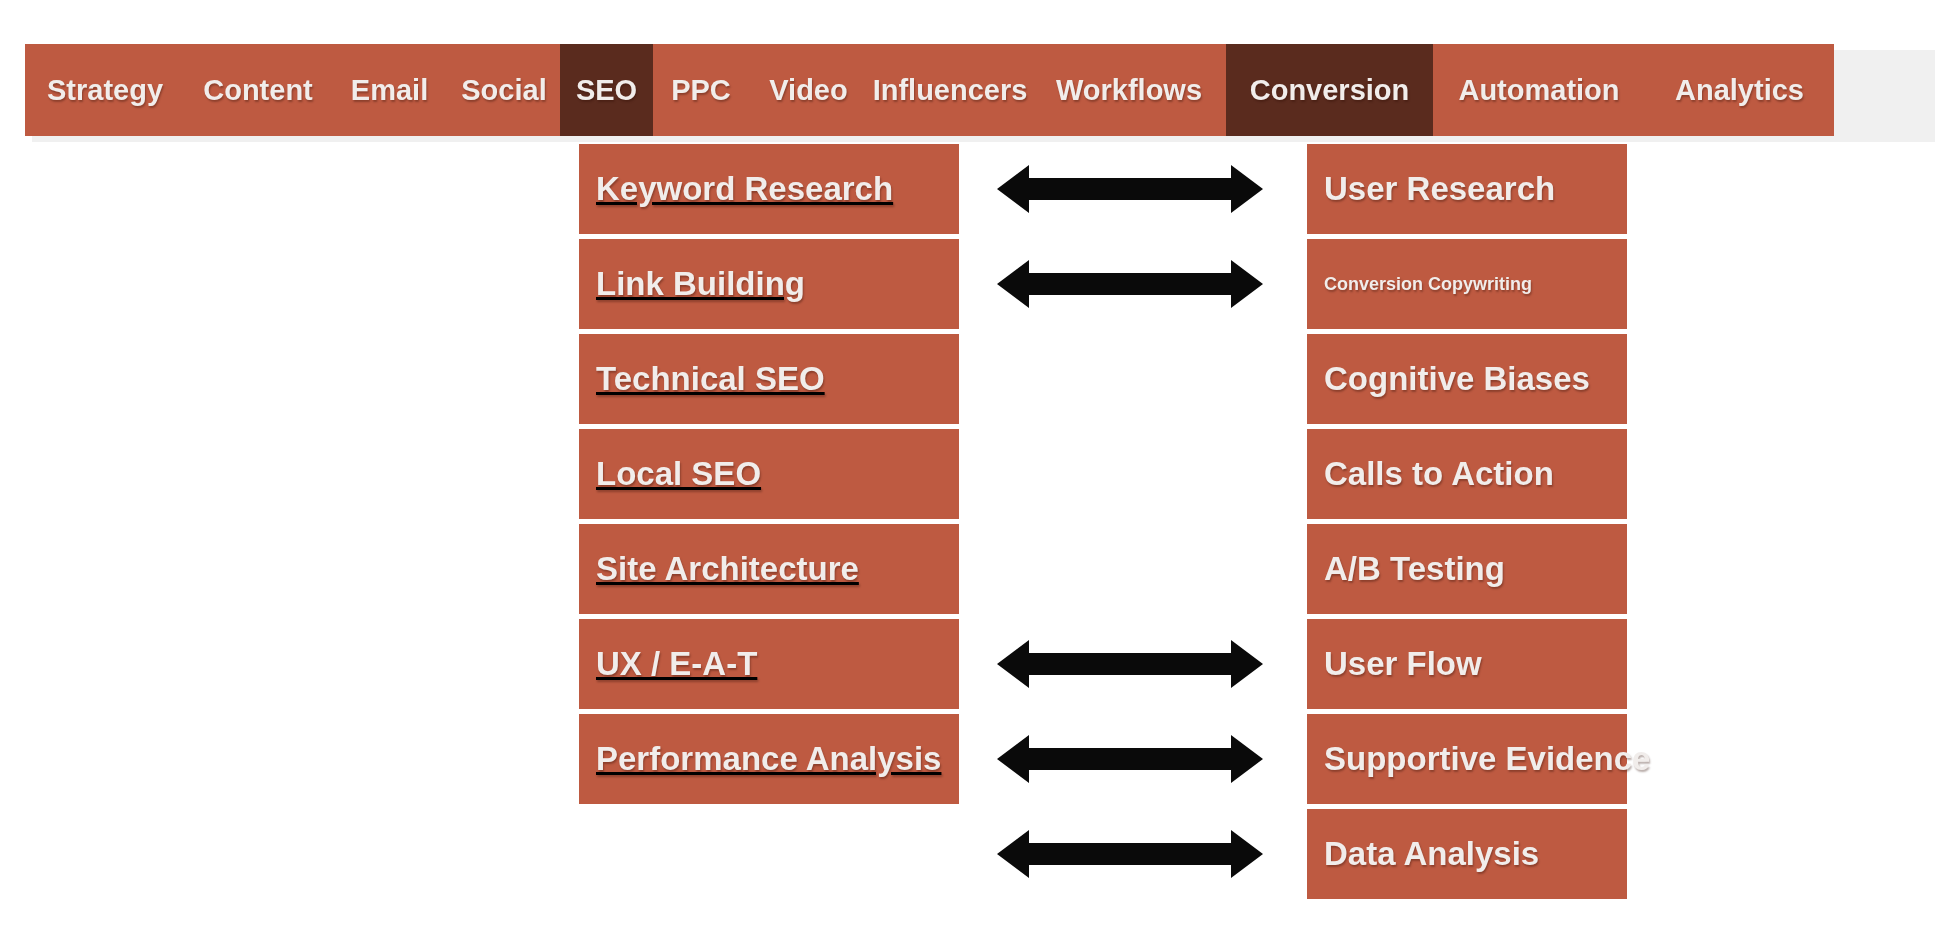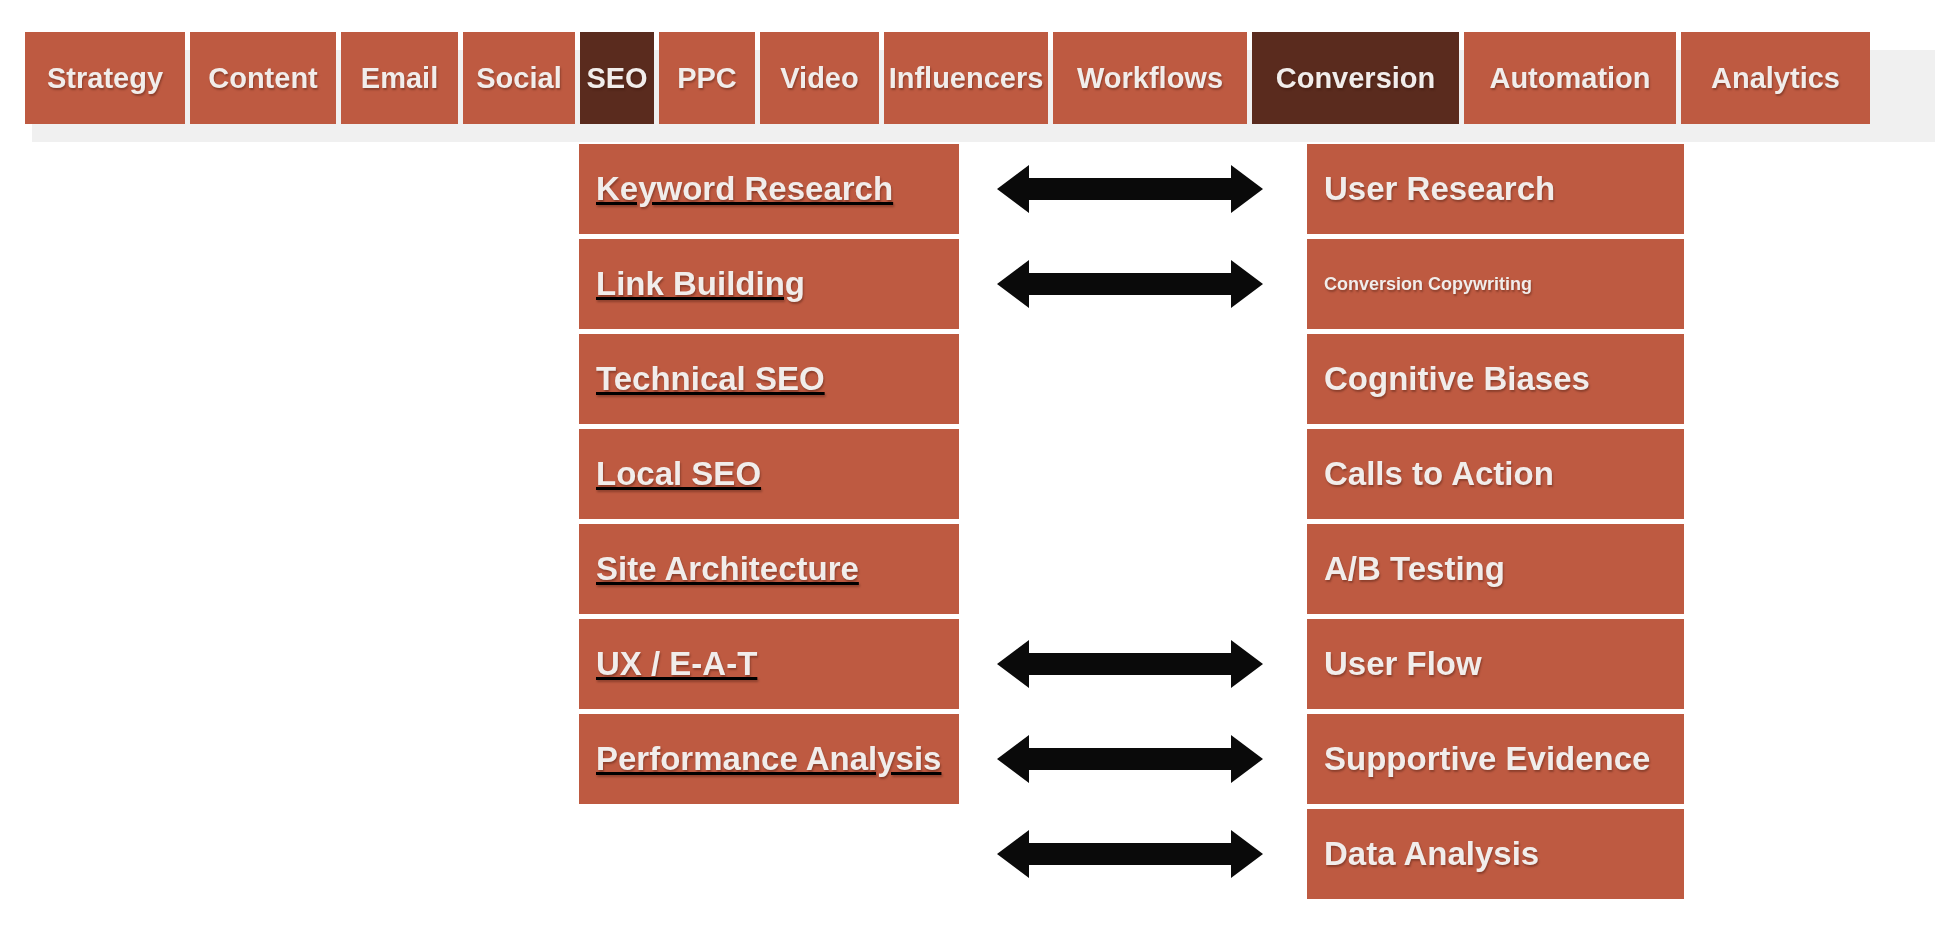--- a/index.html
+++ b/index.html
@@ -13,54 +13,54 @@
 
   
   .nav-shadow{
     position:absolute;left:32px;top:50px;
     width:1903px;height:92px;
     background:var(--shadow,#f0f0f0);
   }
 
   
   .nav{
-    position:absolute;left:25px;top:32px;
-    display:flex;gap:5px;
+    position:absolute;left:25px;top:44px;
+    display:flex;
   }
   .tab{
     height:92px;
     background:var(--tile,#be5a41);
     color:var(--label,#f1edeb);
     display:flex;align-items:center;justify-content:center;
     font-weight:bold;font-size:29px;
     text-shadow:1px 2px 2px rgba(50,15,5,.35);
     cursor:default;white-space:nowrap;
     box-sizing:border-box;
   }
   .tab.active{background:var(--tile-active,#5a2b1e);}
   .tab:nth-child(1){width:160px}
   .tab:nth-child(2){width:146px}
   .tab:nth-child(3){width:117px}
   .tab:nth-child(4){width:112px}
-  .tab:nth-child(5){width:74px}
+  .tab:nth-child(5){width:93px}
   .tab:nth-child(6){width:96px}
   .tab:nth-child(7){width:119px}
   .tab:nth-child(8){width:164px}
   .tab:nth-child(9){width:194px}
   .tab:nth-child(10){width:207px}
   .tab:nth-child(11){width:212px}
   .tab:nth-child(12){width:189px}
 
   
   .col{
     position:absolute;top:144px;
     display:flex;flex-direction:column;gap:5px;
   }
   #col-left{left:579px;width:380px;text-decoration:underline;}
-  #col-right{left:1307px;width:377px;}
+  #col-right{left:1307px;width:320px;}
   .col .row{
     height:90px;
     background:var(--tile,#be5a41);
     color:var(--label,#f1edeb);
     display:flex;align-items:center;
     padding-left:17px;box-sizing:border-box;
     font-weight:bold;font-size:33px;
     text-shadow:1px 2px 2px rgba(50,15,5,.35);
     white-space:nowrap;
   }

